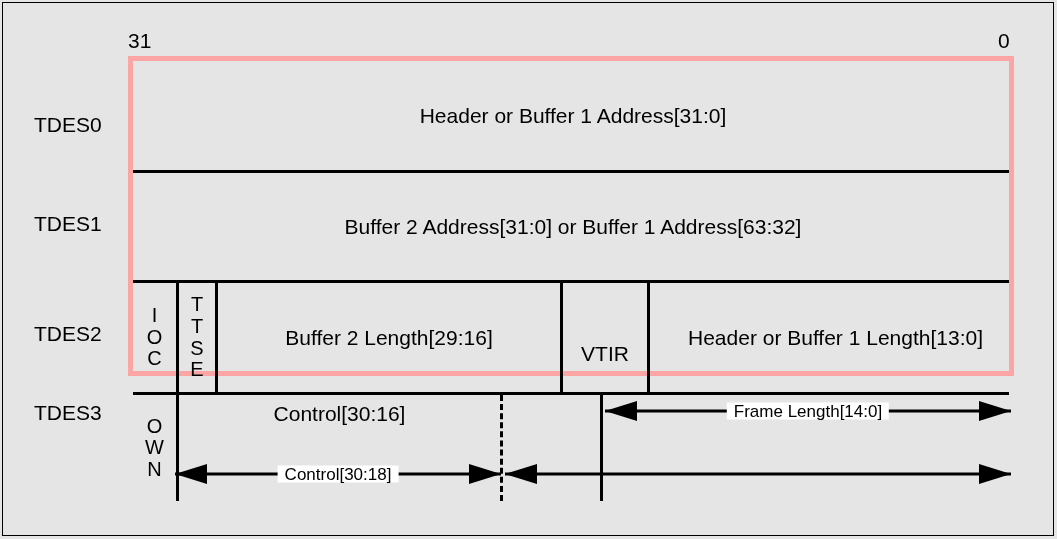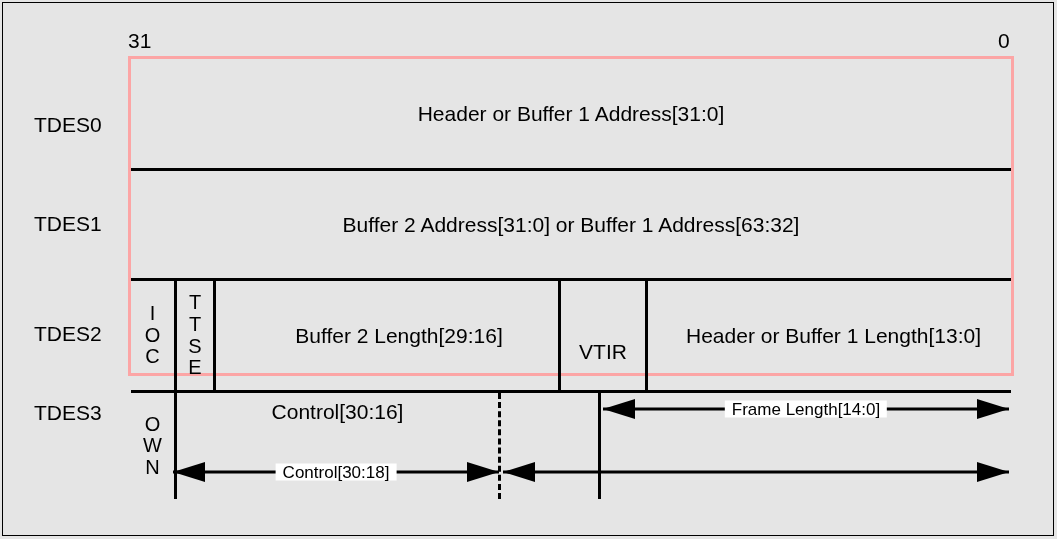--- a/index.html
+++ b/index.html
@@ -50,21 +50,21 @@
     text-align: left;
   }
 
   
   .desc-table {
     position: absolute;
     left: 128px;
     top: 56px;
     width: 886px;
     height: 320px;
-    border: 3px solid #fca5a5;
+    border: 5px solid #fca5a5;
     box-sizing: border-box;
   }
   .row-sep {
     position: absolute;
     left: 0;
     width: 100%;
     height: 0;
     border-top: 3px solid #000000;
   }
 
@@ -163,21 +163,21 @@
       <span>C</span>
     </div>
 
     <div class="stack-text" style="left:46px; top:222px; width:36px; height:109px;">
       <span>T</span>
       <span>T</span>
       <span>S</span>
       <span>E</span>
     </div>
 
-    <div class="cell-text" style="left:85px; top:222px; width:342px; height:109px;margin-left:12px;">Buffer 2 Length[29:16]</div>
+    <div class="cell-text" style="left:85px; top:222px; width:342px; height:109px;">Buffer 2 Length[29:16]</div>
 
     <div class="cell-text" style="left:430px; top:238px; width:84px; height:109px;">VTIR</div>
 
     <div class="cell-text" style="left:521px; top:222px; width:363px; height:109px;">Header or Buffer 1 Length[13:0]</div>
 
     <div class="row-sep" style="top:331px;"></div>
 
     <div class="vdiv" style="left:43px; top:334px; height:106px;"></div>
     <div class="vdiv-dashed" style="left:367px; top:334px; height:106px;"></div>
     <div class="vdiv" style="left:467px; top:334px; height:106px;"></div>

